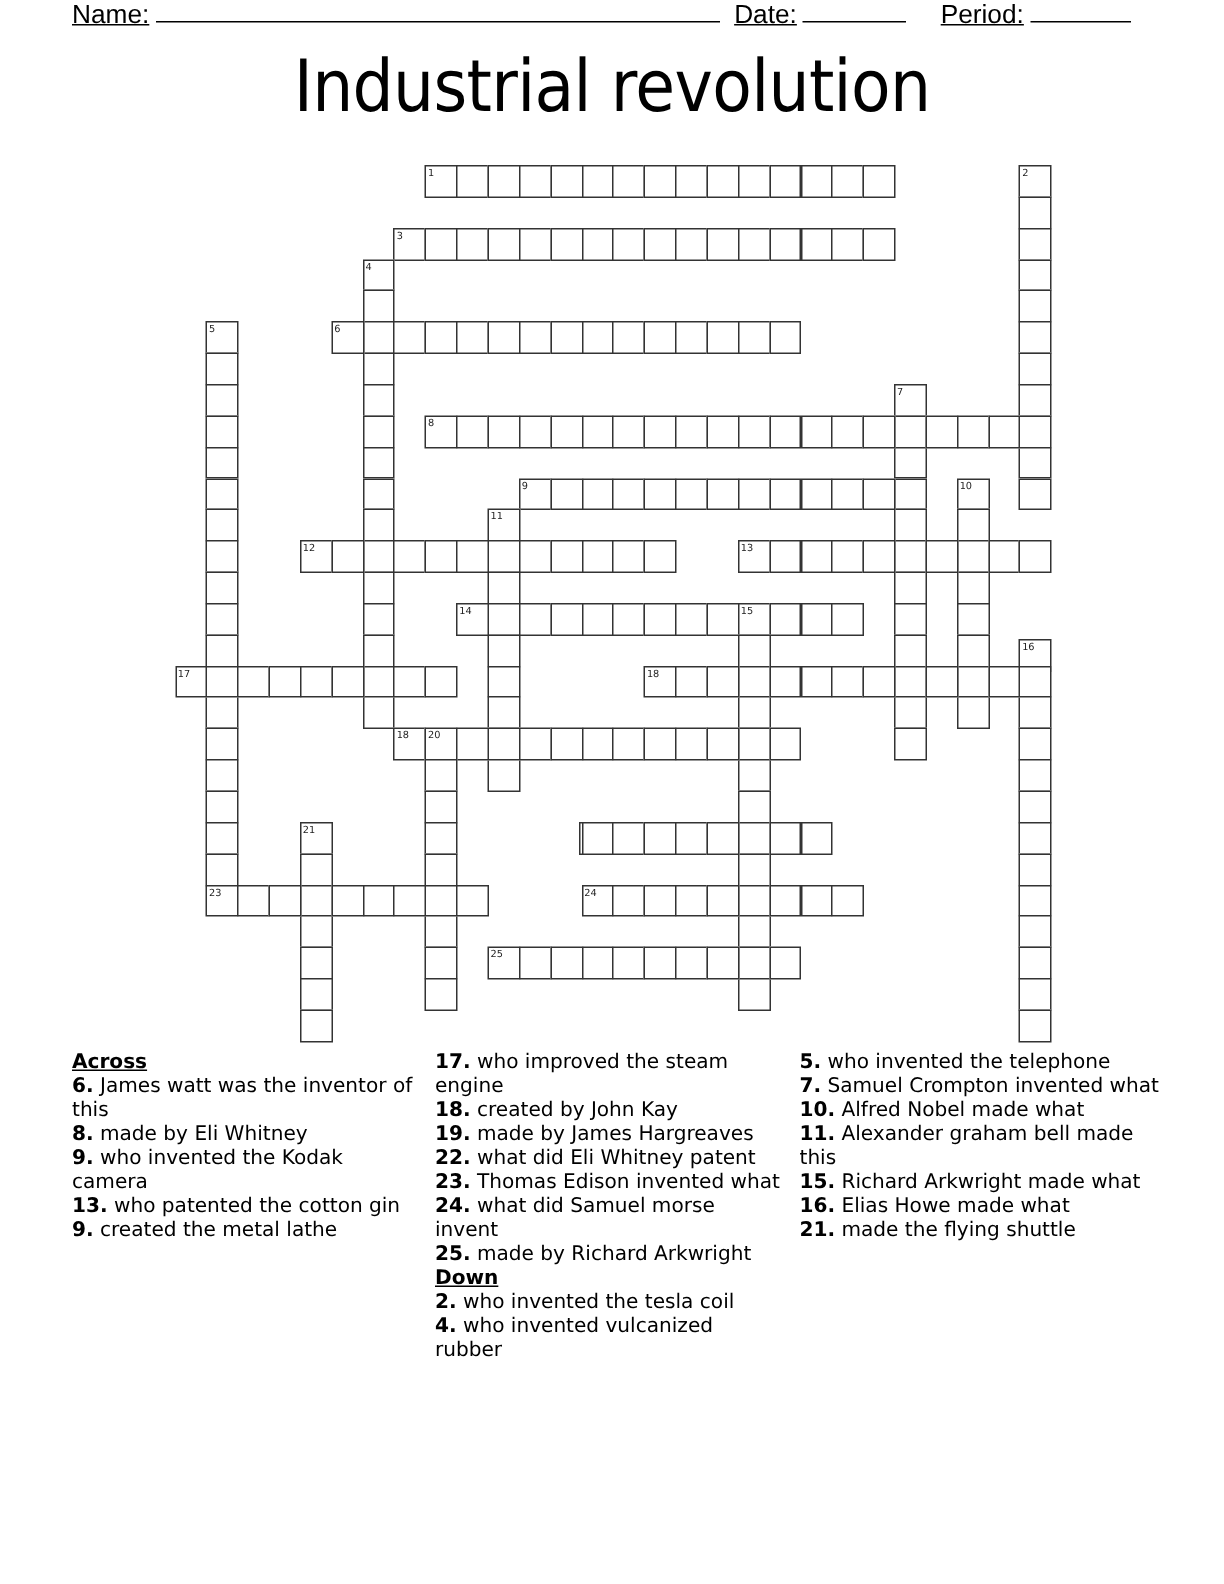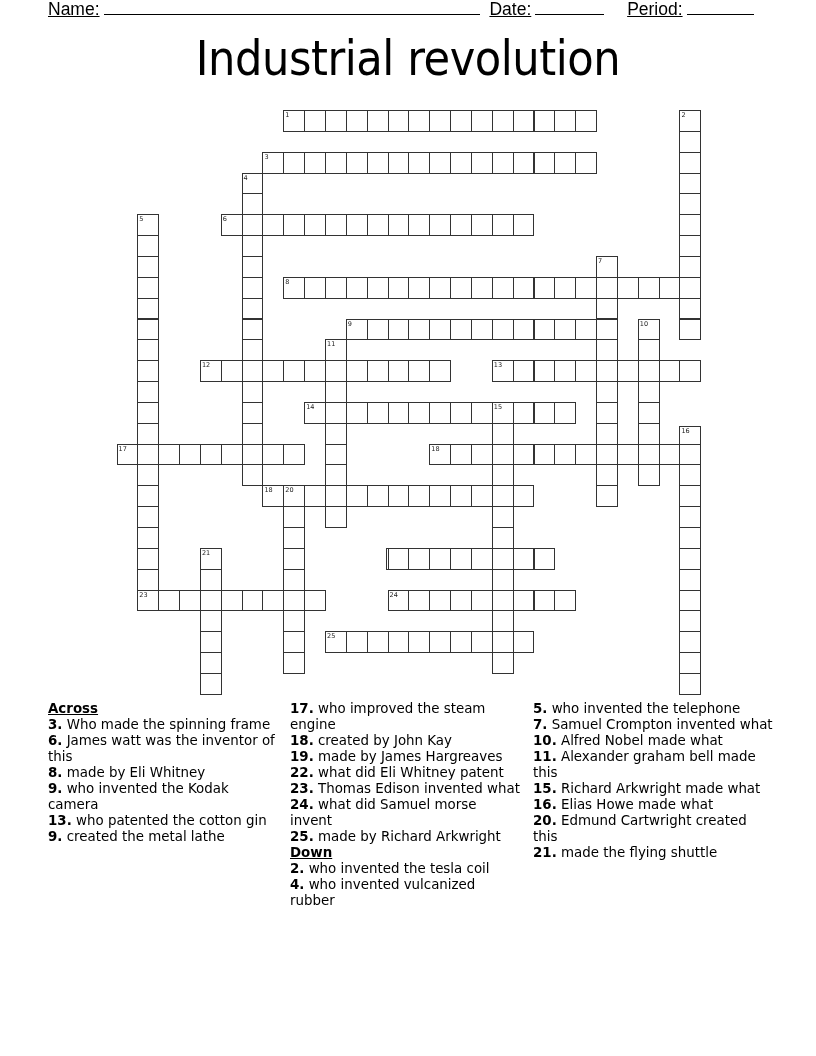--- a/index.html
+++ b/index.html
@@ -354,21 +354,20 @@
     <div class="cell" style="left: 408.4px; top: 631.25px;"></div>
     <div class="cell" style="left: 429.25px; top: 631.25px;"></div>
     <div class="cell" style="left: 450.1px; top: 631.25px;"></div>
     <div class="cell" style="left: 470.95px; top: 631.25px;"></div>
     <div class="cell" style="left: 512.65px; top: 631.25px;"></div>
   </div>
 
 <div class="clues" style="left:48px; width:232px;">
   <div class="clue-heading">Across</div>
   <div id="across-col-1">
-      <div class="clue"><b>3.</b><span> Who made the spinning frame</span></div>
       <div class="clue"><b>6.</b><span> James watt was the inventor of this</span></div>
       <div class="clue"><b>8.</b><span> made by Eli Whitney</span></div>
       <div class="clue"><b>9.</b><span> who invented the Kodak camera</span></div>
       <div class="clue"><b>13.</b><span> who patented the cotton gin</span></div>
       <div class="clue"><b>9.</b><span> created the metal lathe</span></div>
     </div>
 </div>
 <div class="clues" style="left:290px; width:232px;">
   <div id="across-col-2">
       <div class="clue"><b>17.</b><span> who improved the steam engine</span></div>
@@ -386,16 +385,15 @@
     </div>
 </div>
 <div class="clues" style="left:533px; width:240px;">
   <div id="down-col-3">
       <div class="clue"><b>5.</b><span> who invented the telephone</span></div>
       <div class="clue"><b>7.</b><span> Samuel Crompton invented what</span></div>
       <div class="clue"><b>10.</b><span> Alfred Nobel made what</span></div>
       <div class="clue"><b>11.</b><span> Alexander graham bell made this</span></div>
       <div class="clue"><b>15.</b><span> Richard Arkwright made what</span></div>
       <div class="clue"><b>16.</b><span> Elias Howe made what</span></div>
-      <div class="clue"><b>20.</b><span> Edmund Cartwright created this</span></div>
       <div class="clue"><b>21.</b><span> made the flying shuttle</span></div>
     </div>
 </div>
 
 </body></html>

